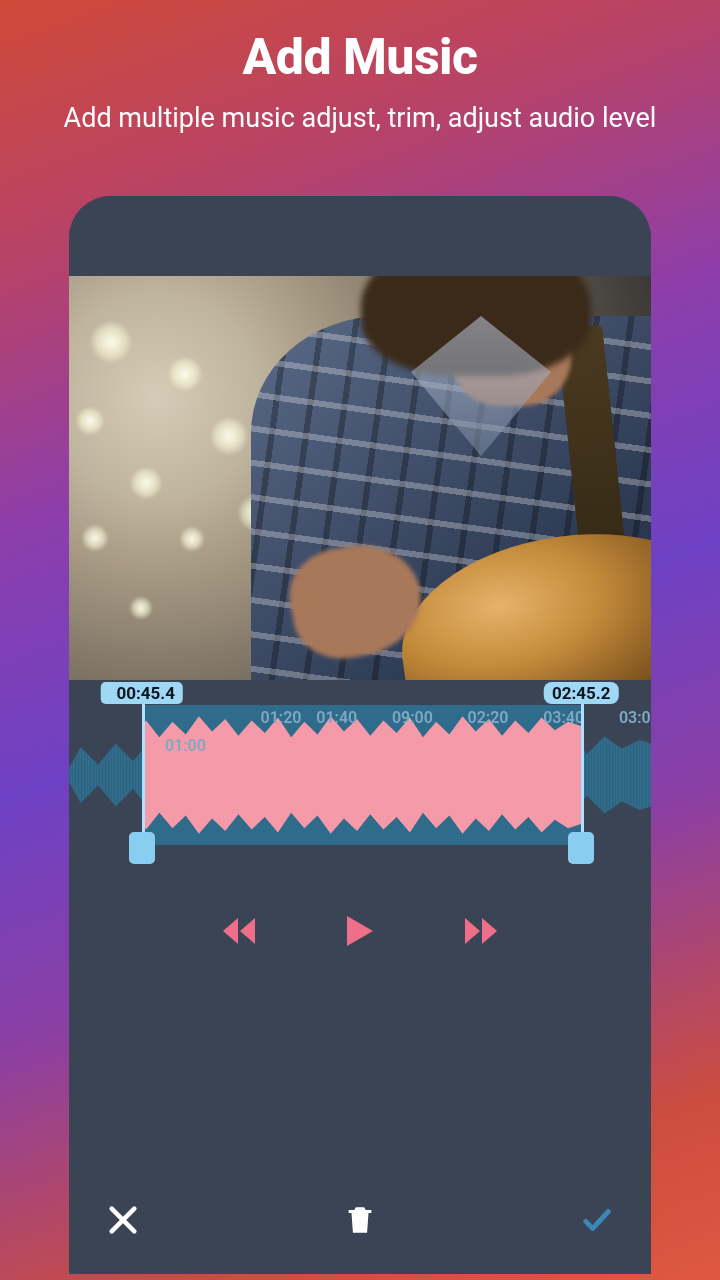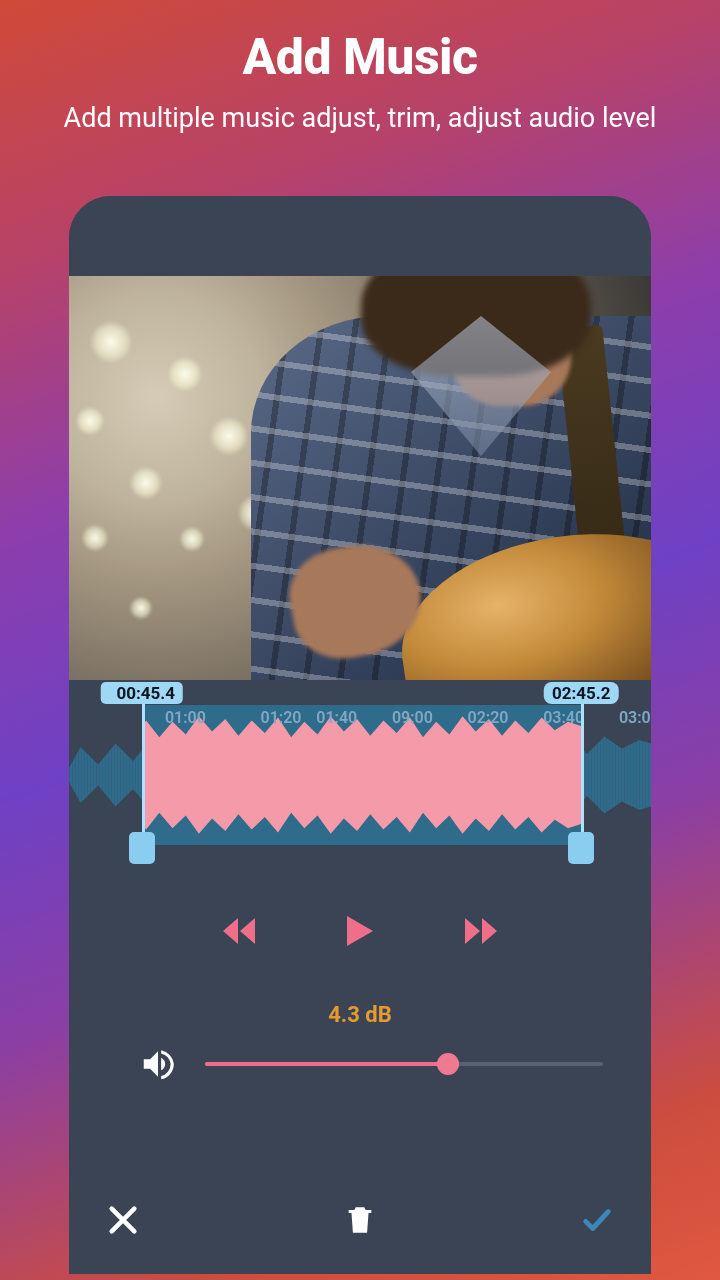--- a/index.html
+++ b/index.html
@@ -207,21 +207,21 @@
       <div class="wf-full">
         <div class="mask top"></div>
           <div class="mask bot"></div>
         <div class="wf-selected" id="wf-sel" style="left: 12.5%; right: 12%;">
           <div class="mask top"></div>
             <div class="mask bot"></div>
         </div>
       </div>
     </div>
     <div class="time-ticks" id="ticks">
-        <span style="left: 20%;">01:00</span>
+        <span style="left: 20%; margin-top: 28px;">01:00</span>
         <span style="left: 33%; margin-left: 20px;">01:20</span>
         <span style="left: 46%;">01:40</span>
         <span style="left: 59%;">09:00</span>
         <span style="left: 72%;">02:20</span>
         <span style="left: 85%;">03:40</span>
         <span style="left: 98%;">03:00</span>
       </div>
 
     <div class="trim-line" id="trim-line-l" style="left: 12.5%;"></div>
     <div class="trim-line" id="trim-line-r" style="left: 88%;"></div>
@@ -242,32 +242,20 @@
           <path d="M0 0 L26 15 L0 30 Z"></path>
         </svg>
     </div>
     <div class="pb-btn">
       <svg width="34" height="26" viewBox="0 0 34 26">
           <path d="M0 0 L15 13 L0 26 Z M17 0 L32 13 L17 26 Z"></path>
         </svg>
     </div>
   </div>
 
-  <div class="volume-area">
-    <div class="db">4.3 dB</div>
-    <div class="vol-row">
-      <svg class="vol-icon" viewBox="0 0 24 24">
-          <path fill="#fff" d="M3 9v6h4l5 5V4L7 9H3zm13.5 3a4.5 4.5 0 0 0-2.5-4v8a4.5 4.5 0 0 0 2.5-4zm-2.5-8.7v2.06A8 8 0 0 1 20 12a8 8 0 0 1-6 7.64v2.06A10 10 0 0 0 22 12 10 10 0 0 0 14 3.3z"></path>
-        </svg>
-      <div class="slider">
-        <div class="slider-fill" id="vol-fill" style="width: 61%;"></div>
-        <div class="slider-thumb" id="vol-thumb" style="left: 61%;"></div>
-      </div>
-    </div>
-  </div>
 
   <div class="bottom-actions">
     <div class="act-btn">
       <svg viewBox="0 0 24 24">
           <path stroke="#fff" stroke-width="3.2" stroke-linecap="round" fill="none" d="M4 4 L20 20 M20 4 L4 20"></path>
         </svg>
     </div>
     <div class="act-btn">
       <svg viewBox="0 0 24 24">
           <path fill="#fff" d="M6 7h12l-1 14H7L6 7zm3-4h6l1 2h4v2H4V5h4l1-2z"></path>

